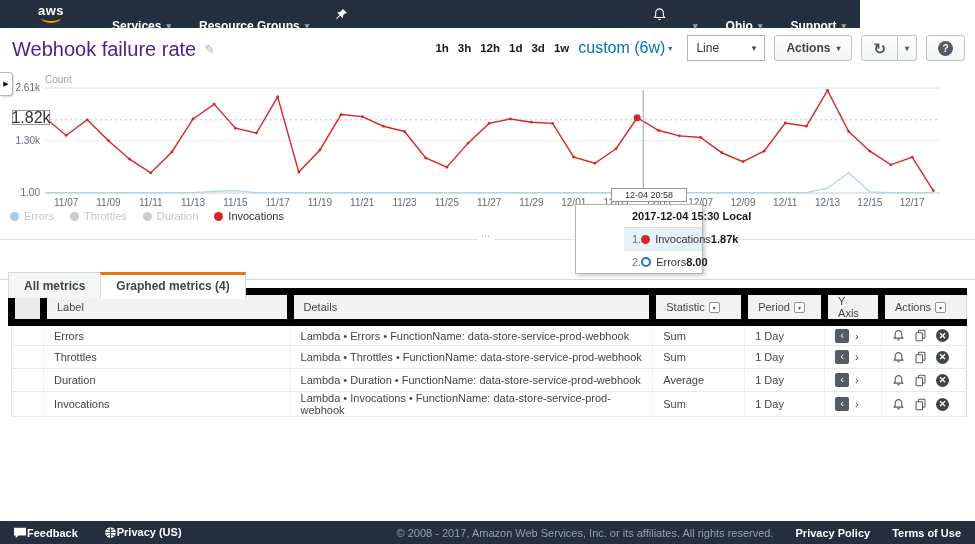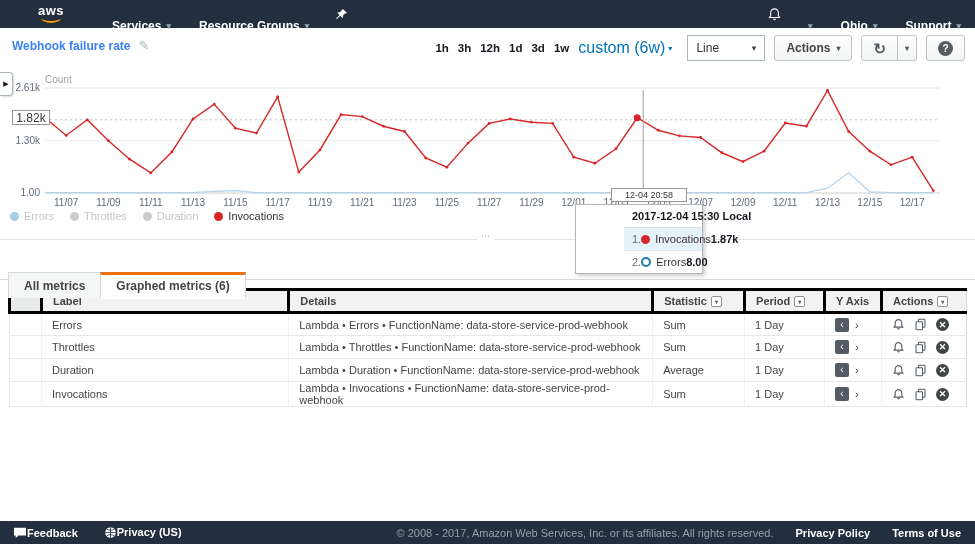--- a/index.html
+++ b/index.html
@@ -4,34 +4,34 @@
 <style>
   * { box-sizing: border-box; margin: 0; padding: 0; }
   html,body { width: 975px; height: 544px; }
   body {
     font-family: "Liberation Sans", sans-serif;
     background: #fff; color: #333;
     position: relative; overflow: hidden;
   }
   
   .topnav {
-    position: absolute; left:0; top:0; width:975px; height:28px;
+    position: absolute; left:0; top:0; width:860px; height:28px;
     background:#232f3e; display:flex; align-items:center; color:#fff;
     font-size:12px; z-index:30;
   }
   .logo { display:flex; flex-direction:column; align-items:center; margin:0 34px 0 38px; cursor:pointer; }
   .logo-text { font-weight:bold; font-size:13px; line-height:12px; letter-spacing:.5px; }
   .smile { width:20px; height:6px; border-bottom:2px solid #f90; border-radius:0 0 10px 10px / 0 0 5px 5px; }
   .nav-item { display:flex; align-items:center; gap:5px; padding:0 14px; height:28px; font-weight:bold; cursor:pointer;margin-top:24px; }
   .nav-item .caret { color:#95a5a6; font-size:9px; }
   .nav-right { margin-left:auto; display:flex; align-items:center; }
   .nav-icon-btn { padding:0 12px; height:28px; display:flex; align-items:center; cursor:pointer; }
   
   .page-title-row { position:absolute; left:12px; top:38px; display:flex; align-items:center; gap:8px; }
-  .page-title { font-size:12px; color:#3b82f6;font-weight:bold; }
+  .page-title { font-size:20px; color:#4c1d95; }
   .edit-icon { color:#aab7b8; font-size:13px; cursor:pointer; }
   .toolbar { position:absolute; right:10px; top:35px; display:flex; align-items:center; gap:9px; }
   .ranges { display:flex; align-items:center; gap:9px; font-size:11.5px; font-weight:bold; color:#16191f; }
   .range { cursor:pointer; }
   .range-custom { color:#0073bb; cursor:pointer; display:flex; align-items:center; gap:3px; }
   .range-custom .caret { font-size:8px; color:#0073bb; }
   .select-box {
     width:78px; height:26px; border:1px solid #aab7b8; background:#fff;
     display:flex; align-items:center; justify-content:space-between;
     padding:0 8px; font-size:12px; color:#333; cursor:pointer; margin-left:6px;
@@ -56,21 +56,21 @@
     background:#fff; box-shadow:1px 1px 2px rgba(0,0,0,.15);
     display:flex; align-items:center; justify-content:center; cursor:pointer; z-index:5;
   }
   .collapse-tab span { font-size:7px; color:#111; }
   
   #chart-svg { position:absolute; left:0; top:70px; }
   .axis-label { font-size:10px; fill:#5f6b7a; }
   .count-label { font-size:10px; fill:#9aa5ad; }
   .hover-y-label {
     position:absolute; left:12px; top:110px; width:38px; height:15px;
-    background:#fff; border:1px solid #979797; font-size:12px; color:#333;
+    background:#fff; border:1px solid #979797; font-size:16px; color:#333;
     display:flex; align-items:center; justify-content:center; z-index:4;
   }
   .crosshair-label {
     position:absolute; left:611px; top:188px; width:76px; height:14px;
     background:#fff; border:1px solid #979797; font-size:9px; color:#333;
     display:flex; align-items:center; justify-content:center; z-index:4;
   }
   .legend { position:absolute; left:10px; top:210px; display:flex; gap:16px; font-size:11px; }
   .legend-item { display:flex; align-items:center; gap:5px; cursor:pointer; }
   .legend-dot { width:9px; height:9px; border-radius:50%; }
@@ -101,22 +101,22 @@
     font-size:12px; font-weight:bold; color:#444; padding:6px 15px 5px;
     border:1px solid #d5d9d9; border-bottom:none; background:#f5f6f6;
     margin-right:-1px; cursor:pointer; position:relative;
   }
   .tab.active { background:#fff; border-top:3px solid #ec7211; padding-top:4px; }
   .tab-strip-line { position:absolute; left:0; top:279px; width:975px; border-top:1px solid #d5d9d9; z-index:1; }
   .tab.active::after { content:""; position:absolute; left:0; right:0; bottom:-1px; height:1px; background:#fff; }
   
   .metrics-table { position:absolute; left:8px; top:288px; width:959px; border-collapse:collapse; font-size:11px; color:#444; }
   .metrics-table th {
-    background:#f2f2f2; font-weight:bold; text-align:left; height:23px;
-    border:3px solid #000000; padding:0 10px; color:#444;
+    background:#f2f2f2; font-weight:normal; text-align:left; height:23px;
+    border:7px solid #000000; padding:0 10px; color:#444;
   }
   .metrics-table th.swatch-col { background:#e9eaea; }
   .metrics-table td { height:23px; border-bottom:1px solid #e8e8e8; border-right:1px solid #f0f0f0; padding:0 10px; background:#fff; }
   .metrics-table td:first-child { border-left:1px solid #e8e8e8; }
   .metrics-table td:last-child, .metrics-table th:last-child { border-right:1px solid #d9d9d9; }
   .swatch { width:11px; height:11px; border-radius:2px; margin:0 auto; }
   .hdr-flex { display:flex; align-items:center; gap:4px; }
   .hdr-caret { width:11px; height:11px; border:1px solid #8d9396; border-radius:2px; font-size:6px; color:#545b64; display:inline-flex; align-items:center; justify-content:center; background:#fff; cursor:pointer; }
   .yax-btns { display:flex; align-items:center; gap:4px; }
   .yax-left { width:14px; height:14px; background:#545b64; color:#fff; border-radius:2px; font-size:10px; line-height:13px; text-align:center; cursor:pointer; }
@@ -339,21 +339,21 @@
       </div>
     </div>
 </div>
 
 <div class="divider"></div>
 <div class="divider-dots">⋯</div>
 
 <div class="tab-strip-line"></div>
 <div class="tabs" id="tabs">
     <div class="tab">All metrics</div>
-    <div class="tab active">Graphed metrics (6)</div>
+    <div class="tab active">Graphed metrics (4)</div>
   </div>
 
 <table class="metrics-table">
   <colgroup>
     <col style="width:32px">
       <col style="width:248px">
       <col style="width:365px">
     <col style="width:92px">
       <col style="width:80px">
       <col style="width:57px">

